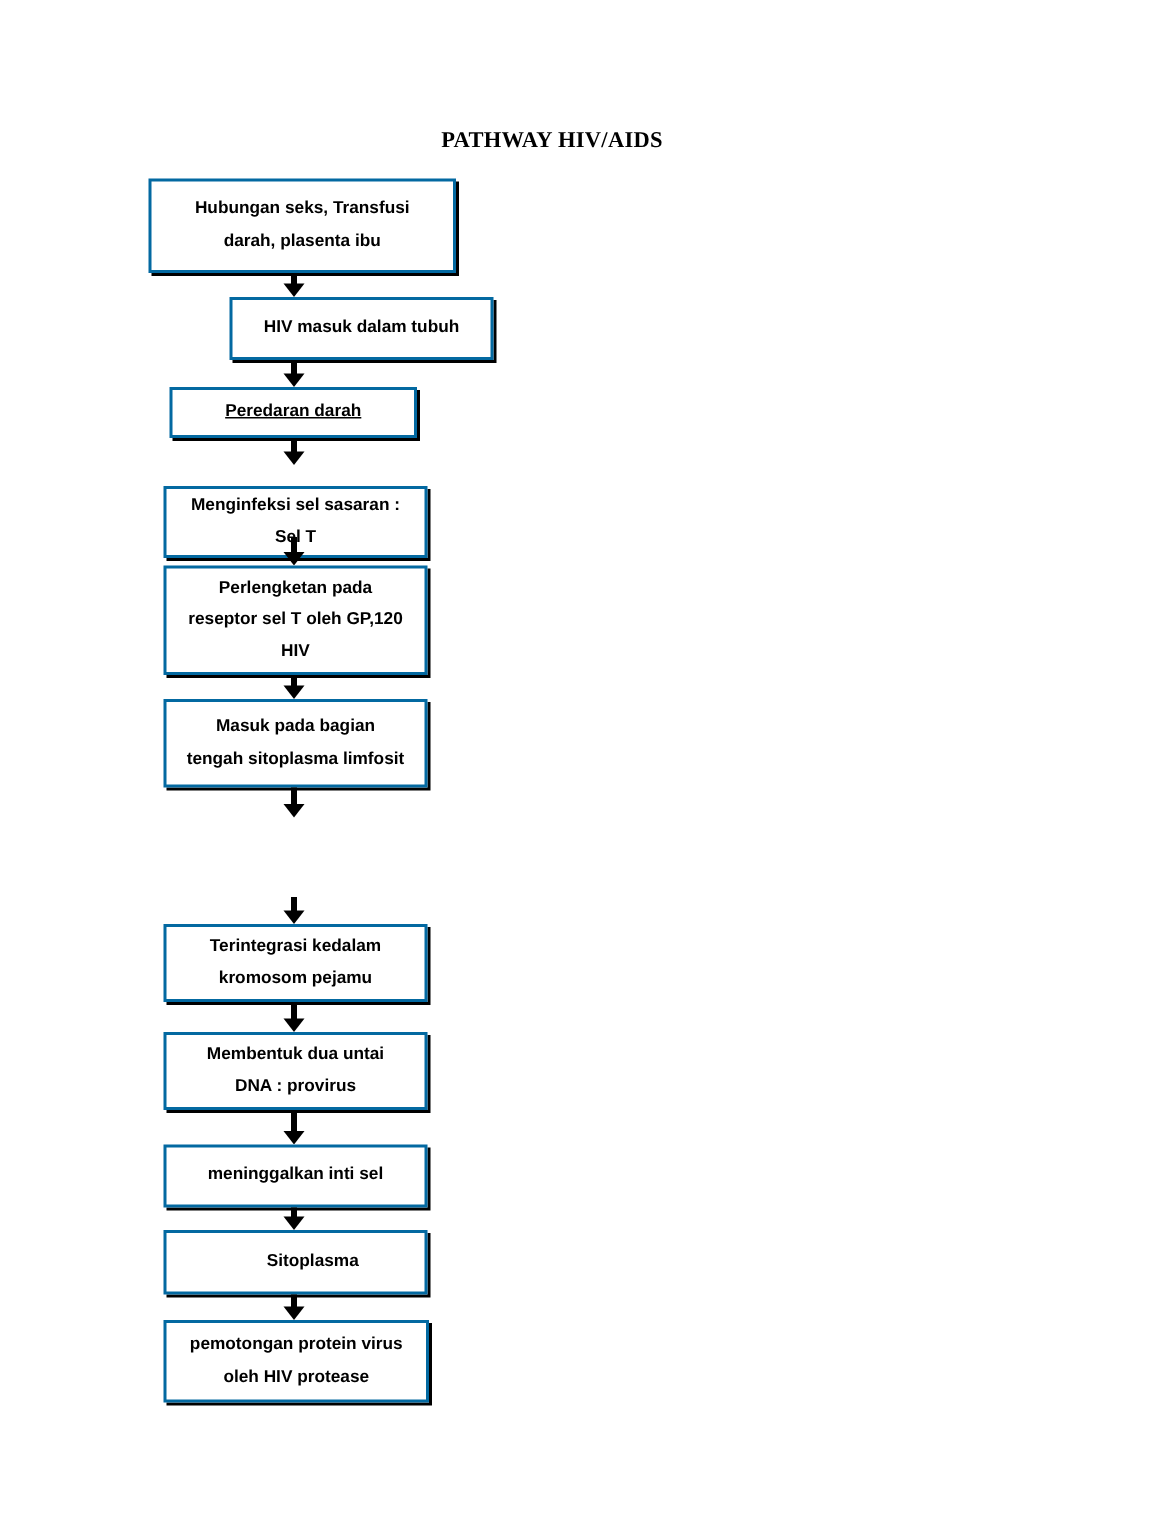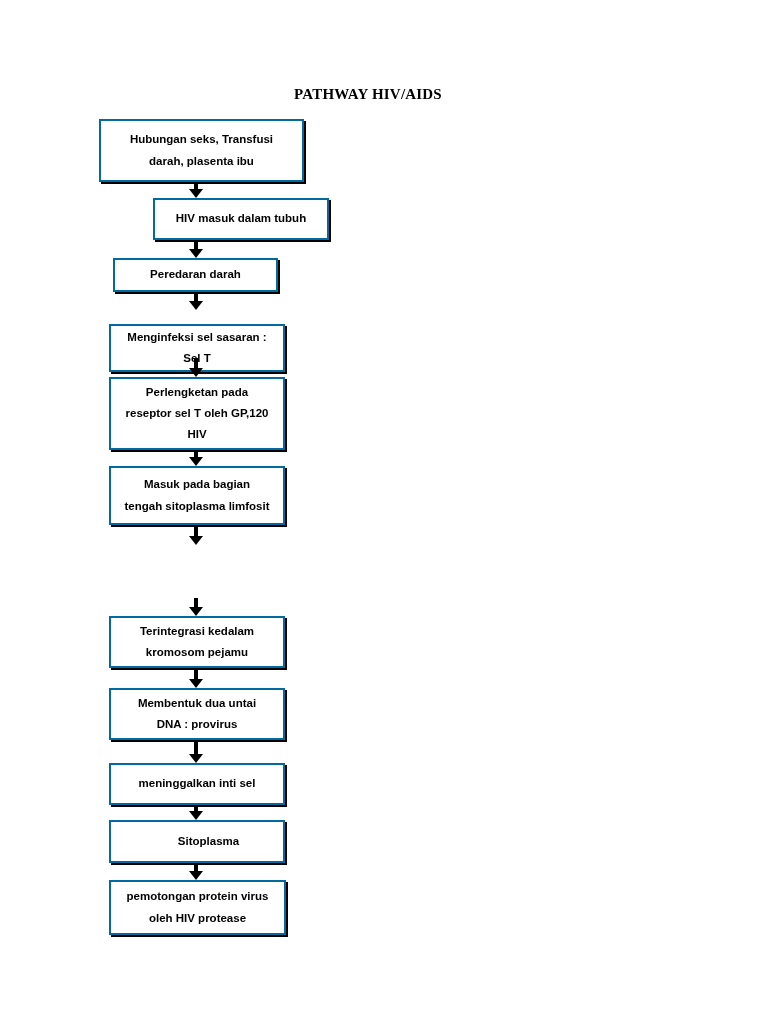--- a/index.html
+++ b/index.html
@@ -104,21 +104,21 @@
       <div class="stem"></div>
         <div class="head"></div>
     </div>
 
     <div class="node" style="left:109px; top:198px; width:176px; height:42px;margin-left:44px;">HIV masuk dalam tubuh</div>
     <div class="arrow" style="left:189px; top:240px; height:18px;">
       <div class="stem"></div>
         <div class="head"></div>
     </div>
 
-    <div class="node" style="left:113px; top:258px; width:165px; height:34px;">Peredaran darah</div>
+    <div class="node" style="left:113px; top:258px; width:165px; height:34px;text-decoration:underline;">Peredaran darah</div>
     <div class="arrow" style="left:189px; top:292px; height:18px;">
       <div class="stem"></div>
         <div class="head"></div>
     </div>
 
     <div class="node" style="left:109px; top:324px; width:176px; height:48px;">Menginfeksi sel sasaran :
 Sel T</div>
     <div class="arrow" style="left:189px; top:358px; height:19px;">
       <div class="stem"></div>
         <div class="head"></div>

